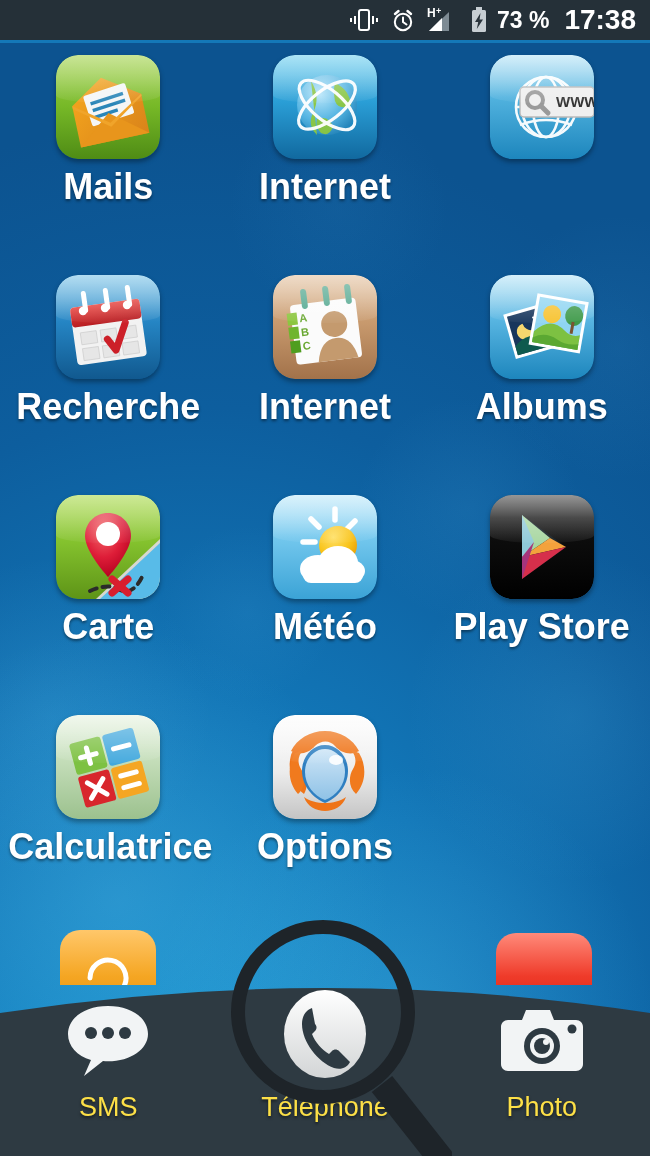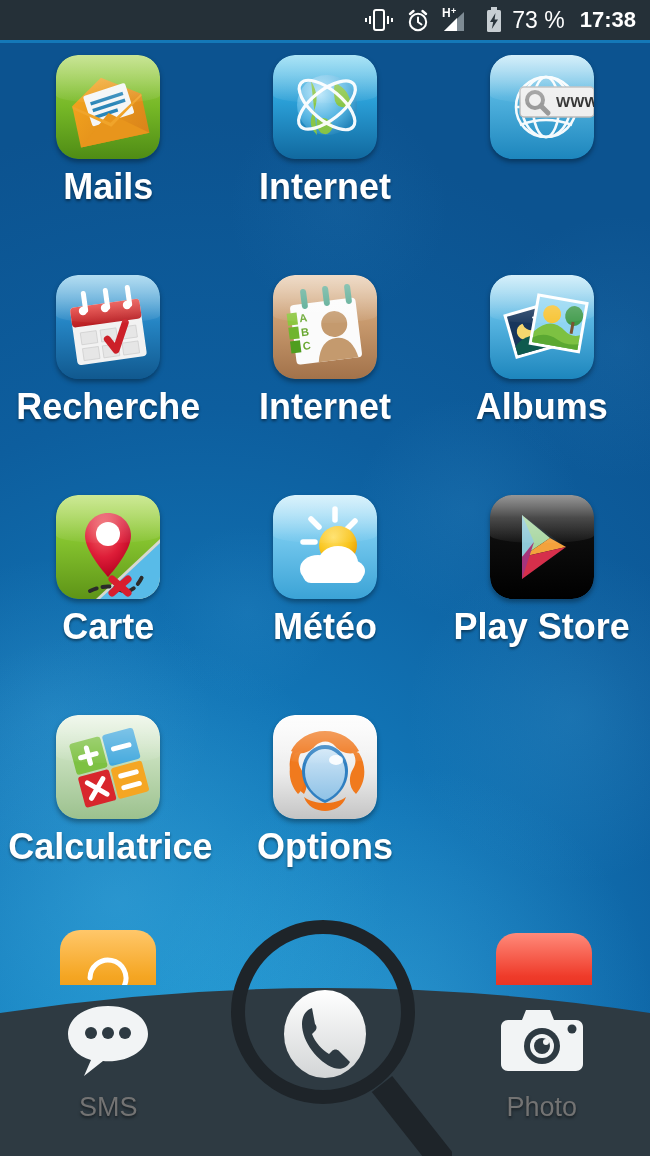--- a/index.html
+++ b/index.html
@@ -33,25 +33,25 @@
   
   #statusbar {
     position: absolute; left:0; top:0; width:650px; height:40px;
     background:#253038;
     display:flex; align-items:center; justify-content:flex-end;
     padding-right:14px; gap:11px;
     z-index: 40;
   }
   #statusbar .sb-icon { display:flex; align-items:center; }
   #sb-battery-pct {
-    color:#fff; font-size:23px; font-weight:normal; letter-spacing:0px;
+    color:#fff; font-size:23px; font-weight:bold; letter-spacing:0px;
     margin-left:-2px;
   }
   #sb-clock {
-    color:#fff; font-size:22px; font-weight:bold; margin-left:4px;
+    color:#fff; font-size:28px; font-weight:bold; margin-left:4px;
   }
   #statusbar-underline {
     position:absolute; left:0; top:40px; width:650px; height:3px;
     background:#1478b8; z-index:41;
   }
 
   
   #grid {
     position:absolute; left:0; top:43px; width:650px; height:900px;
     display:grid;
@@ -94,21 +94,21 @@
     position:absolute; left:0; bottom:0; width:650px; height:176px;
     display:grid; grid-template-columns:repeat(3,1fr);
     z-index: 21;
   }
   .dock-cell {
     display:flex; flex-direction:column; align-items:center;
     justify-content:flex-start; padding-top:8px;
   }
   .dock-icon { width:100px; height:100px; position:relative; }
   .dock-label {
-    margin-top:4px; color:#737373; font-size:27px; font-weight:normal;
+    margin-top:4px; color:#fde047; font-size:27px; font-weight:normal;
     text-shadow:0 2px 3px rgba(0,0,0,0.5);
   }
   #magnifier { position:absolute; left:222px; top:919px; z-index:30; pointer-events:none; }
 </style>
 </head>
 <body>
 
 <div id="screen">
 
   <div id="wallpaper"></div>
@@ -533,20 +533,21 @@
             <defs>
               <linearGradient id="gPhoneCircle" x1="0" y1="0" x2="0" y2="1">
                 <stop offset="0%" stop-color="#ffffff"></stop>
                   <stop offset="100%" stop-color="#d3d5d6"></stop>
               </linearGradient>
             </defs>
             <ellipse cx="50" cy="46" rx="41" ry="44" fill="url(#gPhoneCircle)"></ellipse>
             <path d="M37 20 c-6 2 -10 8 -10 16 c0 18 16 38 32 44 c7 2 13 0 16 -6 l-11 -11 c-2 -2 -5 -2 -7 0 l-3 3 c-7 -4 -14 -12 -17 -20 l3 -3 c2 -2 2 -5 0 -7 Z" fill="#2e3a42"></path>
           </svg>
         </div>
+        <div class="dock-label">Téléphone</div>
       </div>
 
       <div class="dock-cell">
         <div class="dock-icon">
           <svg width="100" height="100" viewBox="0 0 100 100">
             <path d="M34 22 L58 22 L62 32 L84 32 C88 32 91 35 91 39 L91 76 C91 80 88 83 84 83 L16 83 C12 83 9 80 9 76 L9 39 C9 35 12 32 16 32 L30 32 Z" fill="#f2f4f5"></path>
             <circle cx="50" cy="58" r="18" fill="#2e3a42"></circle>
             <circle cx="50" cy="58" r="12" fill="#f2f4f5"></circle>
             <circle cx="50" cy="58" r="8" fill="#2e3a42"></circle>
             <circle cx="54" cy="54" r="3" fill="#f2f4f5"></circle>

